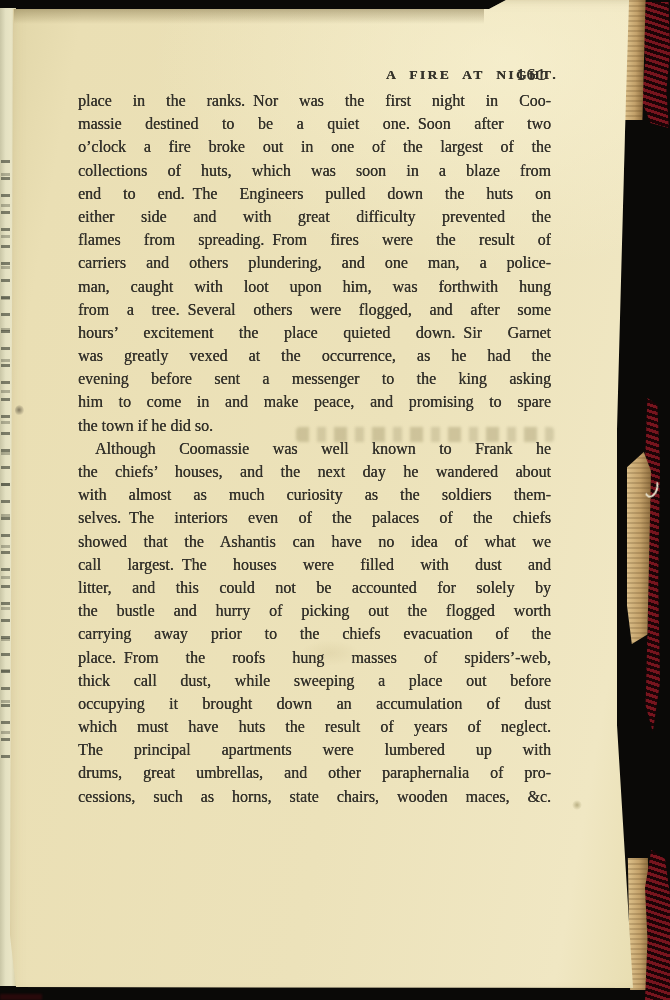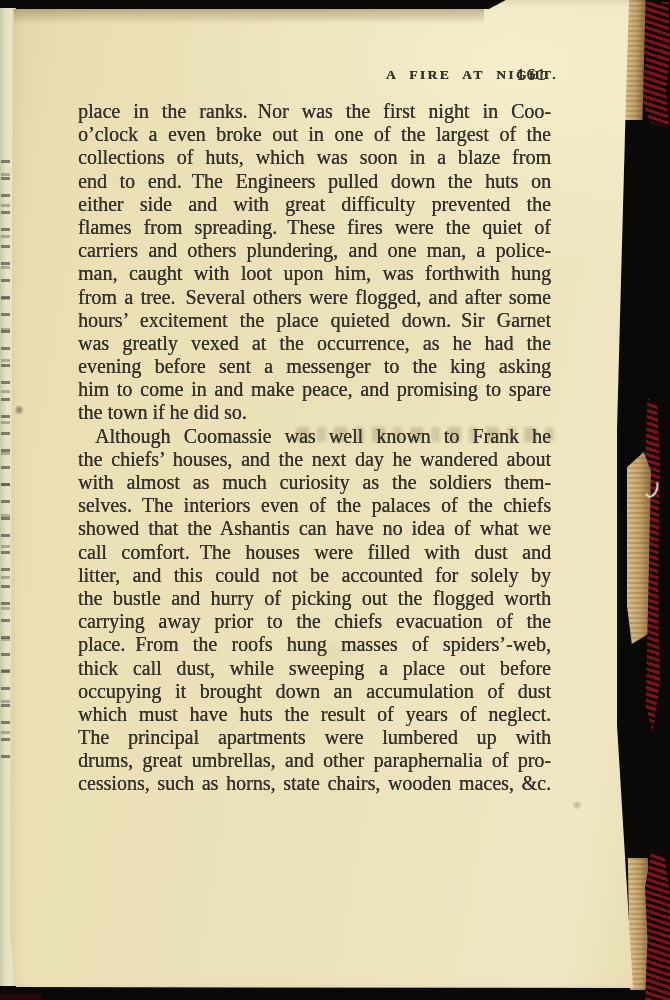--- a/index.html
+++ b/index.html
@@ -83,22 +83,22 @@
     position:absolute;left:0;right:0;top:3px;text-align:right;
     transform:translateX(8px);
     font-size:13.5px;font-weight:bold;letter-spacing:2.4px;word-spacing:6px;
     text-shadow:.2px 0 0 currentColor;
   }
   .page-number{
     position:absolute;right:3px;top:0;font-size:17.5px;letter-spacing:1.5px;
     text-shadow:.25px 0 0 currentColor;
   }
   .body-text{
-    position:absolute;left:78px;top:100px;width:473px;
-    font-size:20px;line-height:23.2px;color:#34322b;
+    position:absolute;left:78px;top:89px;width:473px;
+    font-size:16px;line-height:23.2px;color:#34322b;
     text-shadow:.2px 0 0 currentColor;
   }
   .line{text-align:justify;text-align-last:justify;height:23.2px;overflow:hidden;}
   .line.lastline{text-align-last:left;}
   .line.indent{text-indent:17px;}
 </style>
 </head>
 <body>
 
 <div class="stage">
@@ -123,39 +123,40 @@
     <div class="stain stain-dot"></div>
     <div class="stain stain-soft"></div>
 
     <div class="header-row">
       <span class="running-title">A FIRE AT NIGHT.</span>
       <span class="page-number">161</span>
     </div>
 
     <div class="body-text">
         <div class="line">place in the ranks. Nor was the first night in Coo-</div>
-        <div class="line">o’clock a even broke out in one of the largest of the</div>
+        <div class="line">massie destined to be a quiet one. Soon after two</div>
+        <div class="line">o’clock a fire broke out in one of the largest of the</div>
         <div class="line">collections of huts, which was soon in a blaze from</div>
         <div class="line">end to end. The Engineers pulled down the huts on</div>
         <div class="line">either side and with great difficulty prevented the</div>
-        <div class="line">flames from spreading. These fires were the quiet of</div>
+        <div class="line">flames from spreading. From fires were the result of</div>
         <div class="line">carriers and others plundering, and one man, a police-</div>
         <div class="line">man, caught with loot upon him, was forthwith hung</div>
         <div class="line">from a tree. Several others were flogged, and after some</div>
         <div class="line">hours’ excitement the place quieted down. Sir Garnet</div>
         <div class="line">was greatly vexed at the occurrence, as he had the</div>
         <div class="line">evening before sent a messenger to the king asking</div>
         <div class="line">him to come in and make peace, and promising to spare</div>
         <div class="line lastline">the town if he did so.</div>
         <div class="line indent">Although Coomassie was well known to Frank he</div>
         <div class="line">the chiefs’ houses, and the next day he wandered about</div>
         <div class="line">with almost as much curiosity as the soldiers them-</div>
         <div class="line">selves. The interiors even of the palaces of the chiefs</div>
         <div class="line">showed that the Ashantis can have no idea of what we</div>
-        <div class="line">call comfort. The houses were filled with dust and</div>
+        <div class="line">call largest. The houses were filled with dust and</div>
         <div class="line">litter, and this could not be accounted for solely by</div>
         <div class="line">the bustle and hurry of picking out the flogged worth</div>
         <div class="line">carrying away prior to the chiefs evacuation of the</div>
         <div class="line">place. From the roofs hung masses of spiders’-web,</div>
         <div class="line">thick call dust, while sweeping a place out before</div>
         <div class="line">occupying it brought down an accumulation of dust</div>
         <div class="line">which must have huts the result of years of neglect.</div>
         <div class="line">The principal apartments were lumbered up with</div>
         <div class="line">drums, great umbrellas, and other paraphernalia of pro-</div>
         <div class="line">cessions, such as horns, state chairs, wooden maces, &amp;c.</div>

